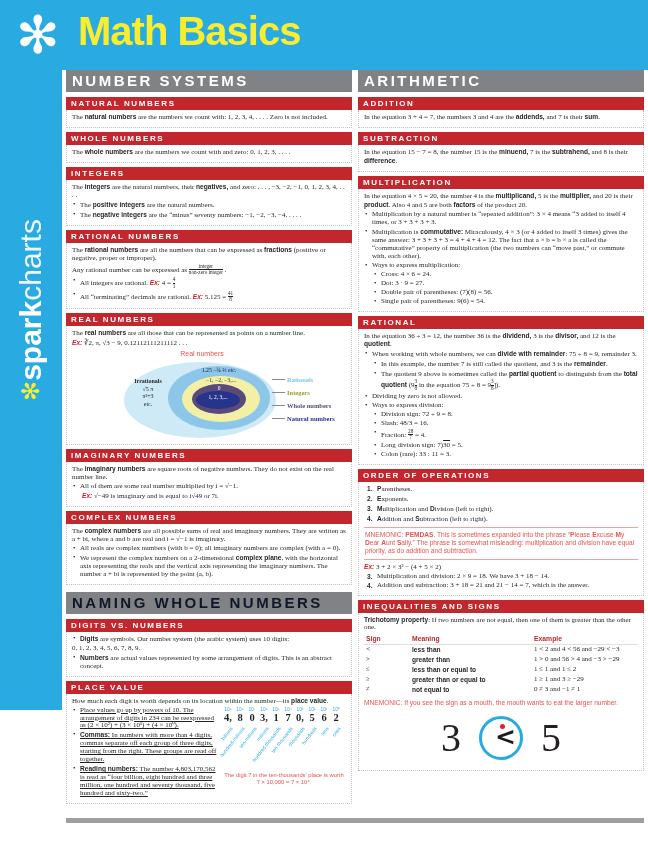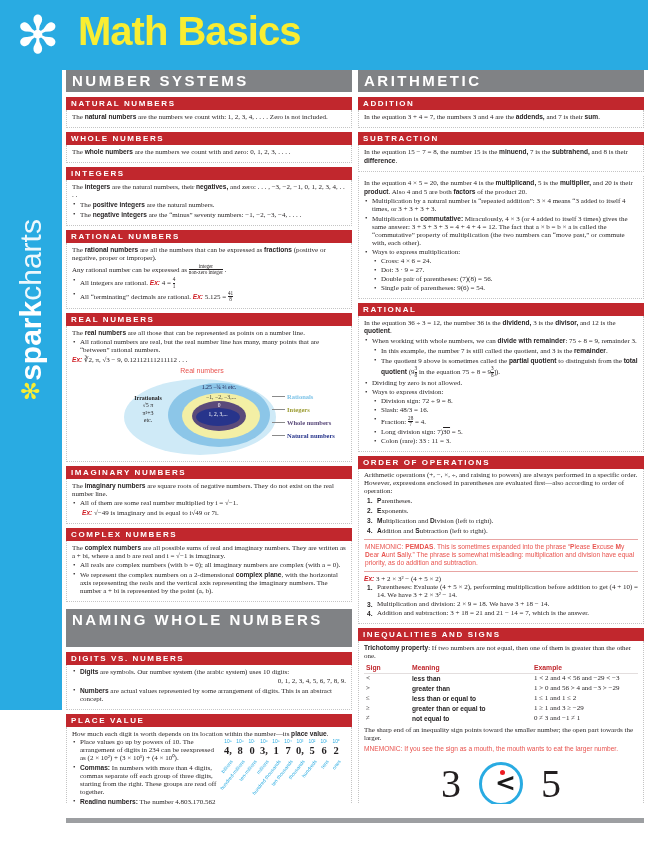--- a/index.html
+++ b/index.html
@@ -14,29 +14,29 @@
   .brand{position:absolute;left:31px;top:240px;transform:translate(-50%,-50%) rotate(-90deg);
          white-space:nowrap;font-family:"Liberation Sans",sans-serif;font-size:30px;color:#fff;}
   .brand-ast{color:#f9ed32;font-size:24px;font-family:"DejaVu Sans",sans-serif;vertical-align:2px;}
   .brand-spark{font-weight:bold;}
   .brand-charts{font-weight:normal;opacity:.92;}
   .content{position:absolute;left:66px;top:70px;width:578px;height:734px;overflow:hidden;}
   .cols{display:flex;gap:6px;}
   .col{width:286px;}
   .col-title{background:#808285;color:#fff;font-family:"Liberation Sans",sans-serif;font-weight:bold;
              font-size:15px;letter-spacing:2.5px;padding:2px 6px 3px;margin-bottom:5px;}
-  .group-title{background:#808285;color:#ffffff;font-family:"Liberation Sans",sans-serif;font-weight:bold;
-             font-size:15px;letter-spacing:2.5px;padding:2px 6px 19px;margin:7px 0 5px;}
+  .group-title{background:#808285;color:#0f172a;font-family:"Liberation Sans",sans-serif;font-weight:bold;
+             font-size:15px;letter-spacing:2.5px;padding:2px 6px 3px;margin:7px 0 5px;}
   .section{margin-bottom:4px;}
   .sec-head{background:#c1272d;color:#fff;font-family:"Liberation Sans",sans-serif;font-weight:bold;
             font-size:8px;letter-spacing:1.6px;padding:2px 5px;}
   .sec-body{border:1px dotted #c4c4c4;border-top:none;padding:3px 5px 4px;font-size:7px;line-height:1.14;}
   .para{margin:0 0 1px;}
   .pex{padding-left:10px;}
-  .ctr{text-align:right;margin:0 0 1px;}
+  .ctr{text-align:left;margin:0 0 1px;}
   .bullet{position:relative;padding-left:8px;margin:0 0 1px;}
   .bullet::before{content:"•";position:absolute;left:1px;top:0;}
   .bullet.lvl2{margin-left:9px;}
   .numitem{position:relative;padding-left:13px;margin:0 0 1px;}
   .numitem .num{position:absolute;left:3px;font-family:"Liberation Sans",sans-serif;font-weight:bold;font-size:6.6px;}
   .b{font-family:"Liberation Sans",sans-serif;font-weight:bold;font-size:6.6px;}
   .ex{color:#d01f26;font-family:"Liberation Sans",sans-serif;font-weight:bold;font-style:italic;font-size:6.6px;}
   .ov{text-decoration:overline;}
   .frac{display:inline-block;vertical-align:-0.45em;text-align:center;font-size:5.2px;line-height:1.1;}
   .frac .den{display:block;border-top:0.5px solid #231f20;}
@@ -52,21 +52,21 @@
   .venn{position:relative;height:90px;margin-top:2px;}
   .venn .vtitle{position:absolute;left:60px;width:140px;top:0;text-align:center;color:#e8534e;
                 font-family:"Liberation Sans",sans-serif;font-size:7px;}
   .vell{position:absolute;border-radius:50%;}
   .vtext{position:absolute;text-align:center;}
   .virr{position:absolute;text-align:center;font-size:6px;line-height:1.25;}
   .virr .t1{font-weight:bold;}
   .vlab-row{position:absolute;display:flex;align-items:center;gap:2px;font-size:6.5px;font-weight:bold;}
   .vlab-row .dash{width:13px;border-top:1px solid #8a8a8a;}
   .pvflex{display:flex;gap:4px;}
-  .pv-left{flex:1;}
+  .pv-left{flex:1;text-decoration:underline;}
   .pv{width:124px;flex:none;}
   .pv-powers,.pv-digits{display:flex;}
   .pv-powers span{width:12px;text-align:center;font-size:4.8px;color:#29abe2;font-family:"Liberation Sans",sans-serif;}
   .pv-digits span{width:12px;text-align:center;font-size:10.5px;font-weight:bold;}
   .pv-labs{position:relative;height:48px;overflow:visible;}
   .pv-labs span{position:absolute;top:2px;width:50px;text-align:right;white-space:nowrap;
                 transform:rotate(-52deg);transform-origin:right top;font-size:5px;color:#29abe2;
                 font-family:"Liberation Sans",sans-serif;}
   .pv-cap{color:#e8534e;font-size:5.8px;text-align:center;font-family:"Liberation Sans",sans-serif;line-height:1.3;}
   .mouth-row{display:flex;justify-content:center;align-items:center;gap:18px;height:56px;margin-top:3px;}
@@ -119,21 +119,20 @@
             <div class="para"><span>The </span><span class="b">rational numbers</span><span> are all the numbers that can be expressed as </span><span class="b">fractions</span><span> (positive or negative, proper or improper).</span></div>
             <div class="para"><span>Any rational number can be expressed as </span><span class="frac"><span class="numr">integer</span><span class="den">non-zero integer</span></span><span> .</span></div>
             <div class="bullet"><span>All integers are rational. </span><span class="ex">Ex:</span><span> 4 = </span><span class="frac"><span class="numr">4</span><span class="den">1</span></span></div>
             <div class="bullet"><span>All “terminating” decimals are rational. </span><span class="ex">Ex:</span><span> 5.125 = </span><span class="frac"><span class="numr">41</span><span class="den">8</span></span></div>
           </div>
         </div>
         <div class="section">
           <div class="sec-head">REAL NUMBERS</div>
           <div class="sec-body">
             <div class="para"><span>The </span><span class="b">real numbers</span><span> are all those that can be represented as points on a number line.</span></div>
-            <div class="bullet"><span>All rational numbers are real, but the real number line has many, many points that are “between” rational numbers.</span></div>
             <div class="para"><span class="ex">Ex:</span><span> ∛2,  π,  √3 − 9,  0.12112111211112 . . .</span></div>
             <div class="venn">
               <div class="vtitle">Real numbers</div>
               <div class="vell" style="left: 52px; top: 12px; width: 152px; height: 76px; background: rgb(207, 234, 247);"></div>
               <div class="vell" style="left: 96px; top: 16px; width: 102px; height: 64px; background: rgb(140, 198, 232);"></div>
               <div class="vell" style="left: 110px; top: 26px; width: 78px; height: 46px; background: rgb(243, 239, 165);"></div>
               <div class="vell" style="left: 120px; top: 34px; width: 54px; height: 30px; background: rgb(90, 74, 122);"></div>
               <div class="vell" style="left: 124px; top: 41px; width: 44px; height: 18px; background: rgb(39, 52, 139);"></div>
               <div class="vtext" style="left: 96px; top: 17px; width: 102px; font-size: 5.8px; color: rgb(26, 26, 74);">1.25   −¾   ⅔   etc.</div>
               <div class="vtext" style="left: 110px; top: 27px; width: 78px; font-size: 5.8px; color: rgb(58, 58, 58);">−1, −2, −3,...</div>
@@ -251,20 +250,21 @@
             <div class="para"><span>In the equation 3 + 4 = 7, the numbers 3 and 4 are the </span><span class="b">addends,</span><span> and 7 is their </span><span class="b">sum</span><span>.</span></div>
           </div>
         </div>
         <div class="section">
           <div class="sec-head">SUBTRACTION</div>
           <div class="sec-body">
             <div class="para"><span>In the equation 15 − 7 = 8, the number 15 is the </span><span class="b">minuend,</span><span> 7 is the </span><span class="b">subtrahend,</span><span> and 8 is their </span><span class="b">difference</span><span>.</span></div>
           </div>
         </div>
         <div class="section">
+          <div class="sec-head">MULTIPLICATION</div>
           <div class="sec-body">
             <div class="para"><span>In the equation 4 × 5 = 20, the number 4 is the </span><span class="b">multiplicand,</span><span> 5 is the </span><span class="b">multiplier,</span><span> and 20 is their </span><span class="b">product</span><span>. Also 4 and 5 are both </span><span class="b">factors</span><span> of the product 20.</span></div>
             <div class="bullet"><span>Multiplication by a natural number is “repeated addition”: 3 × 4 means “3 added to itself 4 times, or 3 + 3 + 3 + 3.</span></div>
             <div class="bullet"><span>Multiplication is </span><span class="b">commutative:</span><span> Miraculously, 4 × 3 (or 4 added to itself 3 times) gives the same answer: 3 + 3 + 3 + 3 = 4 + 4 + 4 = 12. The fact that a × b = b × a is called the “commutative” property of multiplication (the two numbers can “move past,” or commute with, each other).</span></div>
             <div class="bullet"><span>Ways to express multiplication:</span></div>
             <div class="bullet lvl2"><span>Cross: 4 × 6 = 24.</span></div>
             <div class="bullet lvl2"><span>Dot: 3 · 9 = 27.</span></div>
             <div class="bullet lvl2"><span>Double pair of parentheses: (7)(8) = 56.</span></div>
             <div class="bullet lvl2"><span>Single pair of parentheses: 9(6) = 54.</span></div>
           </div>
@@ -281,28 +281,26 @@
             <div class="bullet lvl2"><span>Division sign: 72 ÷ 9 = 8.</span></div>
             <div class="bullet lvl2"><span>Slash: 48/3 = 16.</span></div>
             <div class="bullet lvl2"><span>Fraction: </span><span class="frac"><span class="numr">28</span><span class="den">7</span></span><span> = 4.</span></div>
             <div class="bullet lvl2"><span>Long division sign: 7)</span><span class="ov">30</span><span> = 5.</span></div>
             <div class="bullet lvl2"><span>Colon (rare): 33 : 11 = 3.</span></div>
           </div>
         </div>
         <div class="section">
           <div class="sec-head">ORDER OF OPERATIONS</div>
           <div class="sec-body">
-            <div class="para"><span>Arithmetic operations (+, −, ×, ÷, and raising to powers) are always performed in a specific order. However, expressions enclosed in parentheses are evaluated first—also according to order of operation:</span></div>
             <div class="numitem"><span class="num">1.</span><span class="b">P</span><span>arentheses.</span></div>
             <div class="numitem"><span class="num">2.</span><span class="b">E</span><span>xponents.</span></div>
             <div class="numitem"><span class="num">3.</span><span class="b">M</span><span>ultiplication and </span><span class="b">D</span><span>ivision (left to right).</span></div>
             <div class="numitem"><span class="num">4.</span><span class="b">A</span><span>ddition and </span><span class="b">S</span><span>ubtraction (left to right).</span></div>
             <div class="mnem"><span class="m">MNEMONIC: </span><span class="mb">PEMDAS</span><span class="m">. This is sometimes expanded into the phrase “</span><span class="mb">P</span><span class="m">lease </span><span class="mb">E</span><span class="m">xcuse </span><span class="mb">M</span><span class="m">y </span><span class="mb">D</span><span class="m">ear </span><span class="mb">A</span><span class="m">unt </span><span class="mb">S</span><span class="m">ally.” The phrase is somewhat misleading: multiplication and division have equal priority, as do addition and subtraction.</span></div>
             <div class="para"><span class="ex">Ex:</span><span> 3 + 2 × 3² − (4 + 5 × 2)</span></div>
-            <div class="numitem"><span class="num">1.</span><span>Parentheses: Evaluate (4 + 5 × 2), performing multiplication before addition to get (4 + 10) = 14. We have 3 + 2 × 3² − 14.</span></div>
             <div class="numitem"><span class="num">3.</span><span>Multiplication and division: 2 × 9 = 18. We have 3 + 18 − 14.</span></div>
             <div class="numitem"><span class="num">4.</span><span>Addition and subtraction: 3 + 18 = 21 and 21 − 14 = 7, which is the answer.</span></div>
           </div>
         </div>
         <div class="section">
           <div class="sec-head">INEQUALITIES AND SIGNS</div>
           <div class="sec-body">
             <div class="para"><span class="b">Trichotomy property</span><span>: If two numbers are not equal, then one of them is greater than the other one.</span></div>
             <table class="ineq">
               <thead>
@@ -333,21 +331,20 @@
                   <td class="meaning">greater than or equal to</td>
                   <td class="exampl">1 ≥ 1 and 3 ≥ −29</td>
                 </tr>
                 <tr>
                   <td class="sign">≠</td>
                   <td class="meaning">not equal to</td>
                   <td class="exampl">0 ≠ 3 and −1 ≠ 1</td>
                 </tr>
               </tbody>
             </table>
-            <div class="para"><span>The sharp end of an inequality sign points toward the smaller number; the open part towards the larger.</span></div>
             <div class="mnem plain"><span class="m">MNEMONIC: If you see the sign as a mouth, the mouth wants to eat the larger number.</span></div>
             <div class="mouth-row">
               <span class="mouth-num">3</span>
               <div class="face" style="border-color: rgb(41, 171, 226);">
                 <div class="eye" style="background: rgb(237, 28, 36);"></div>
                 <div class="lt">&lt;</div>
               </div>
               <span class="mouth-num">5</span>
             </div>
           </div>

